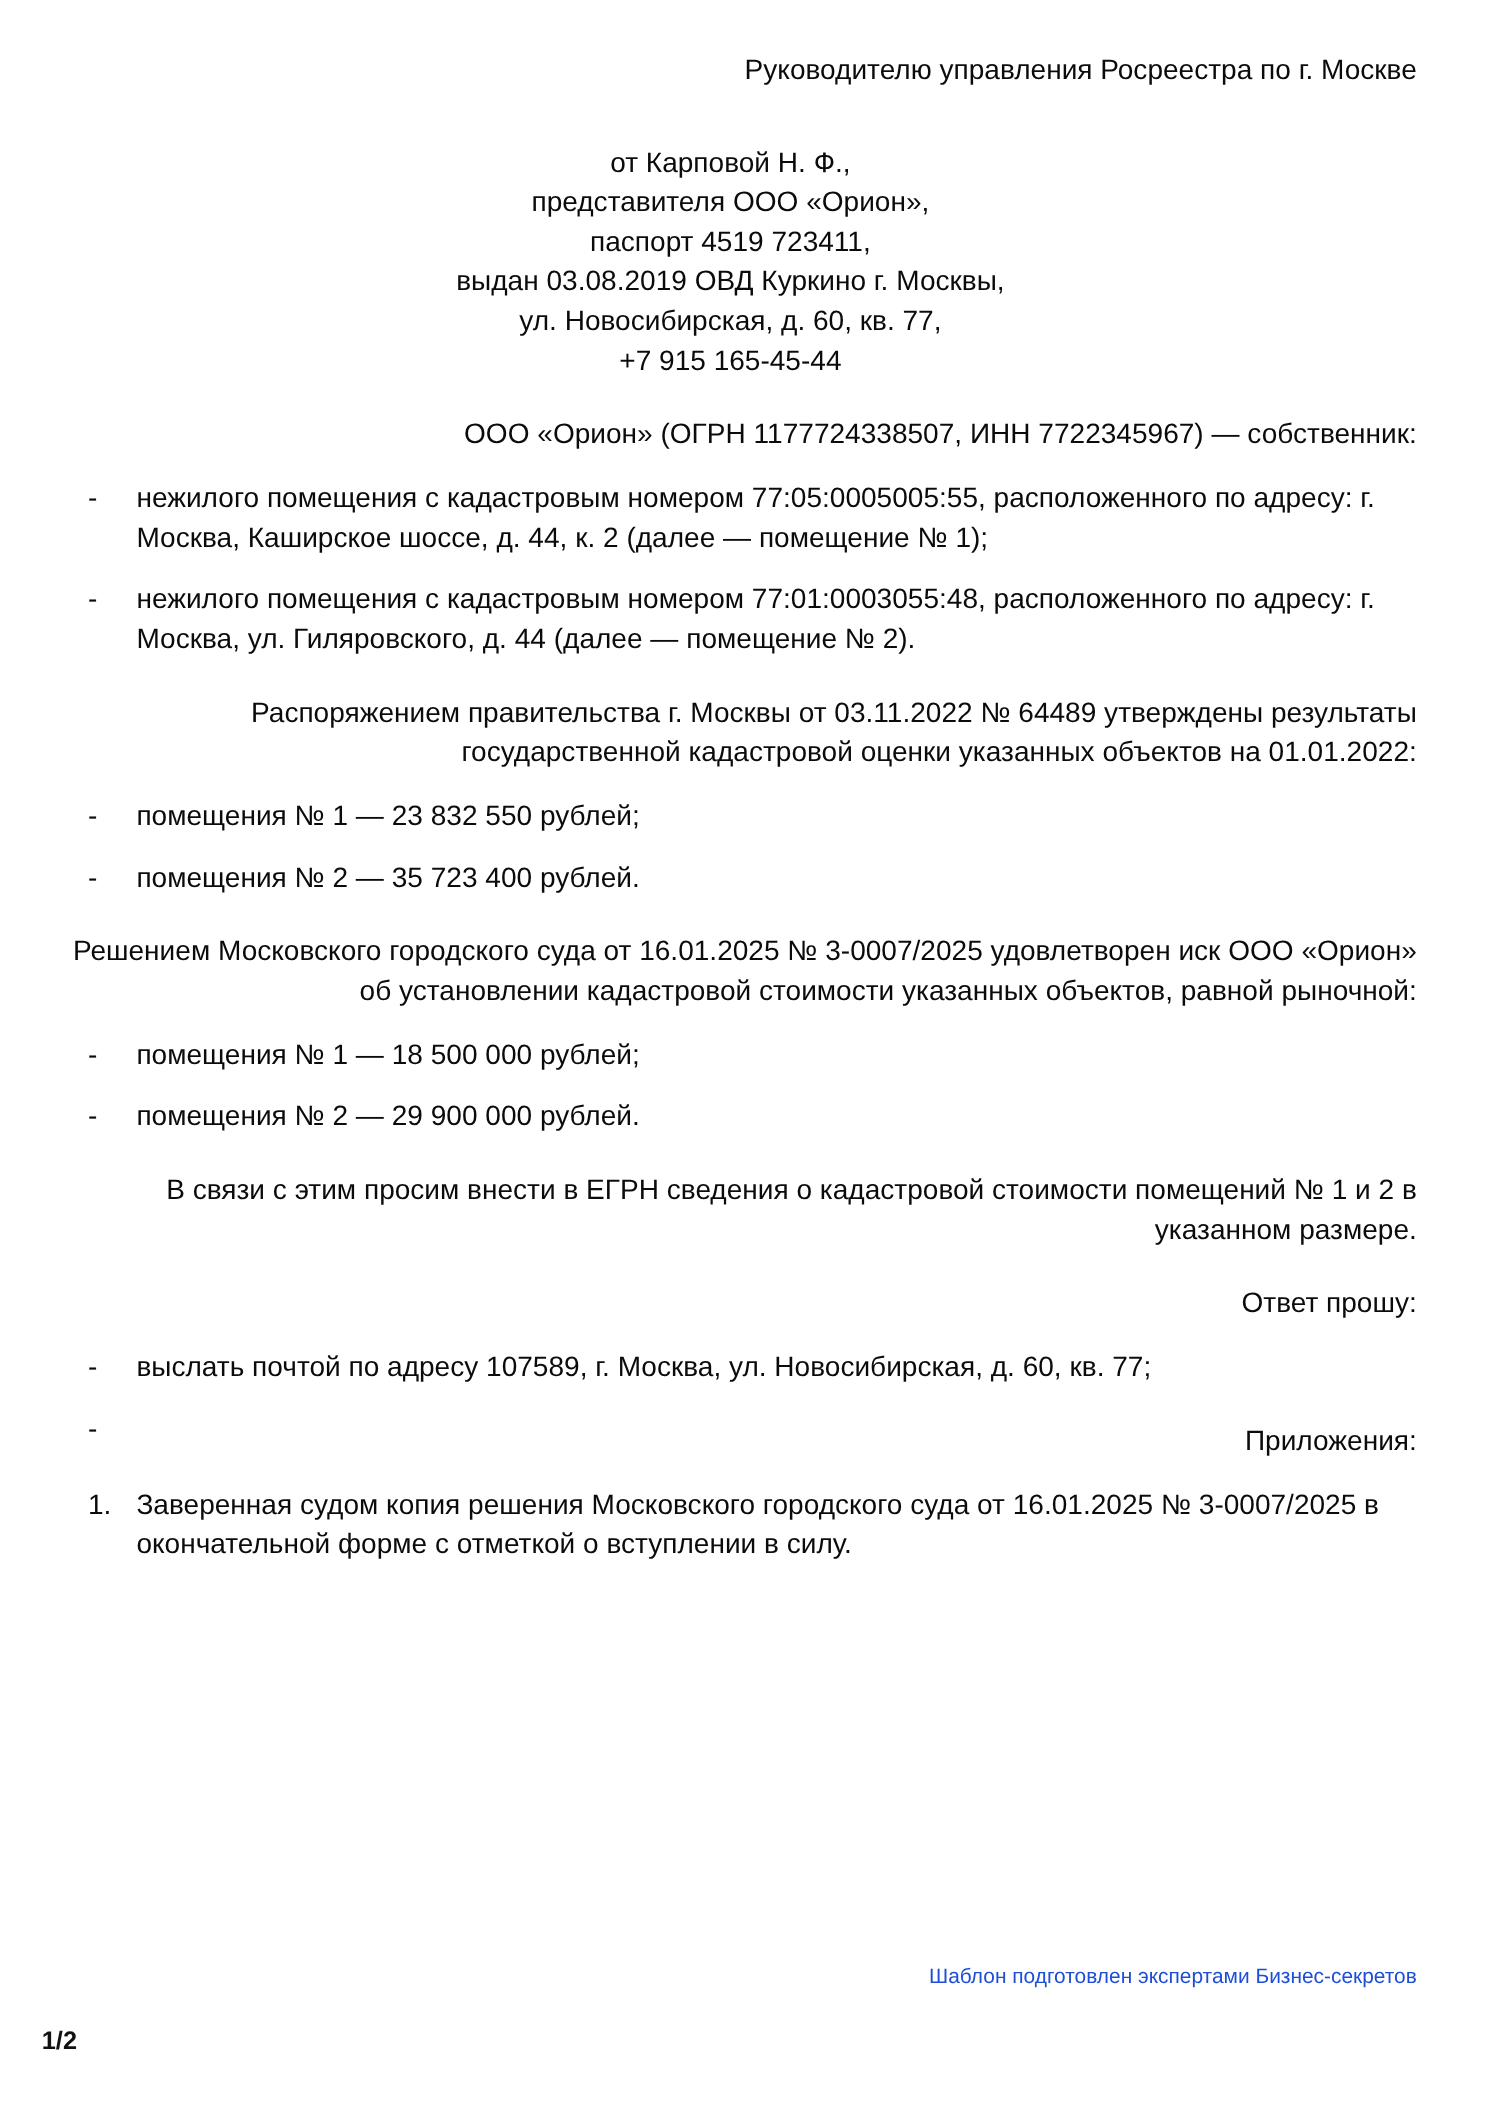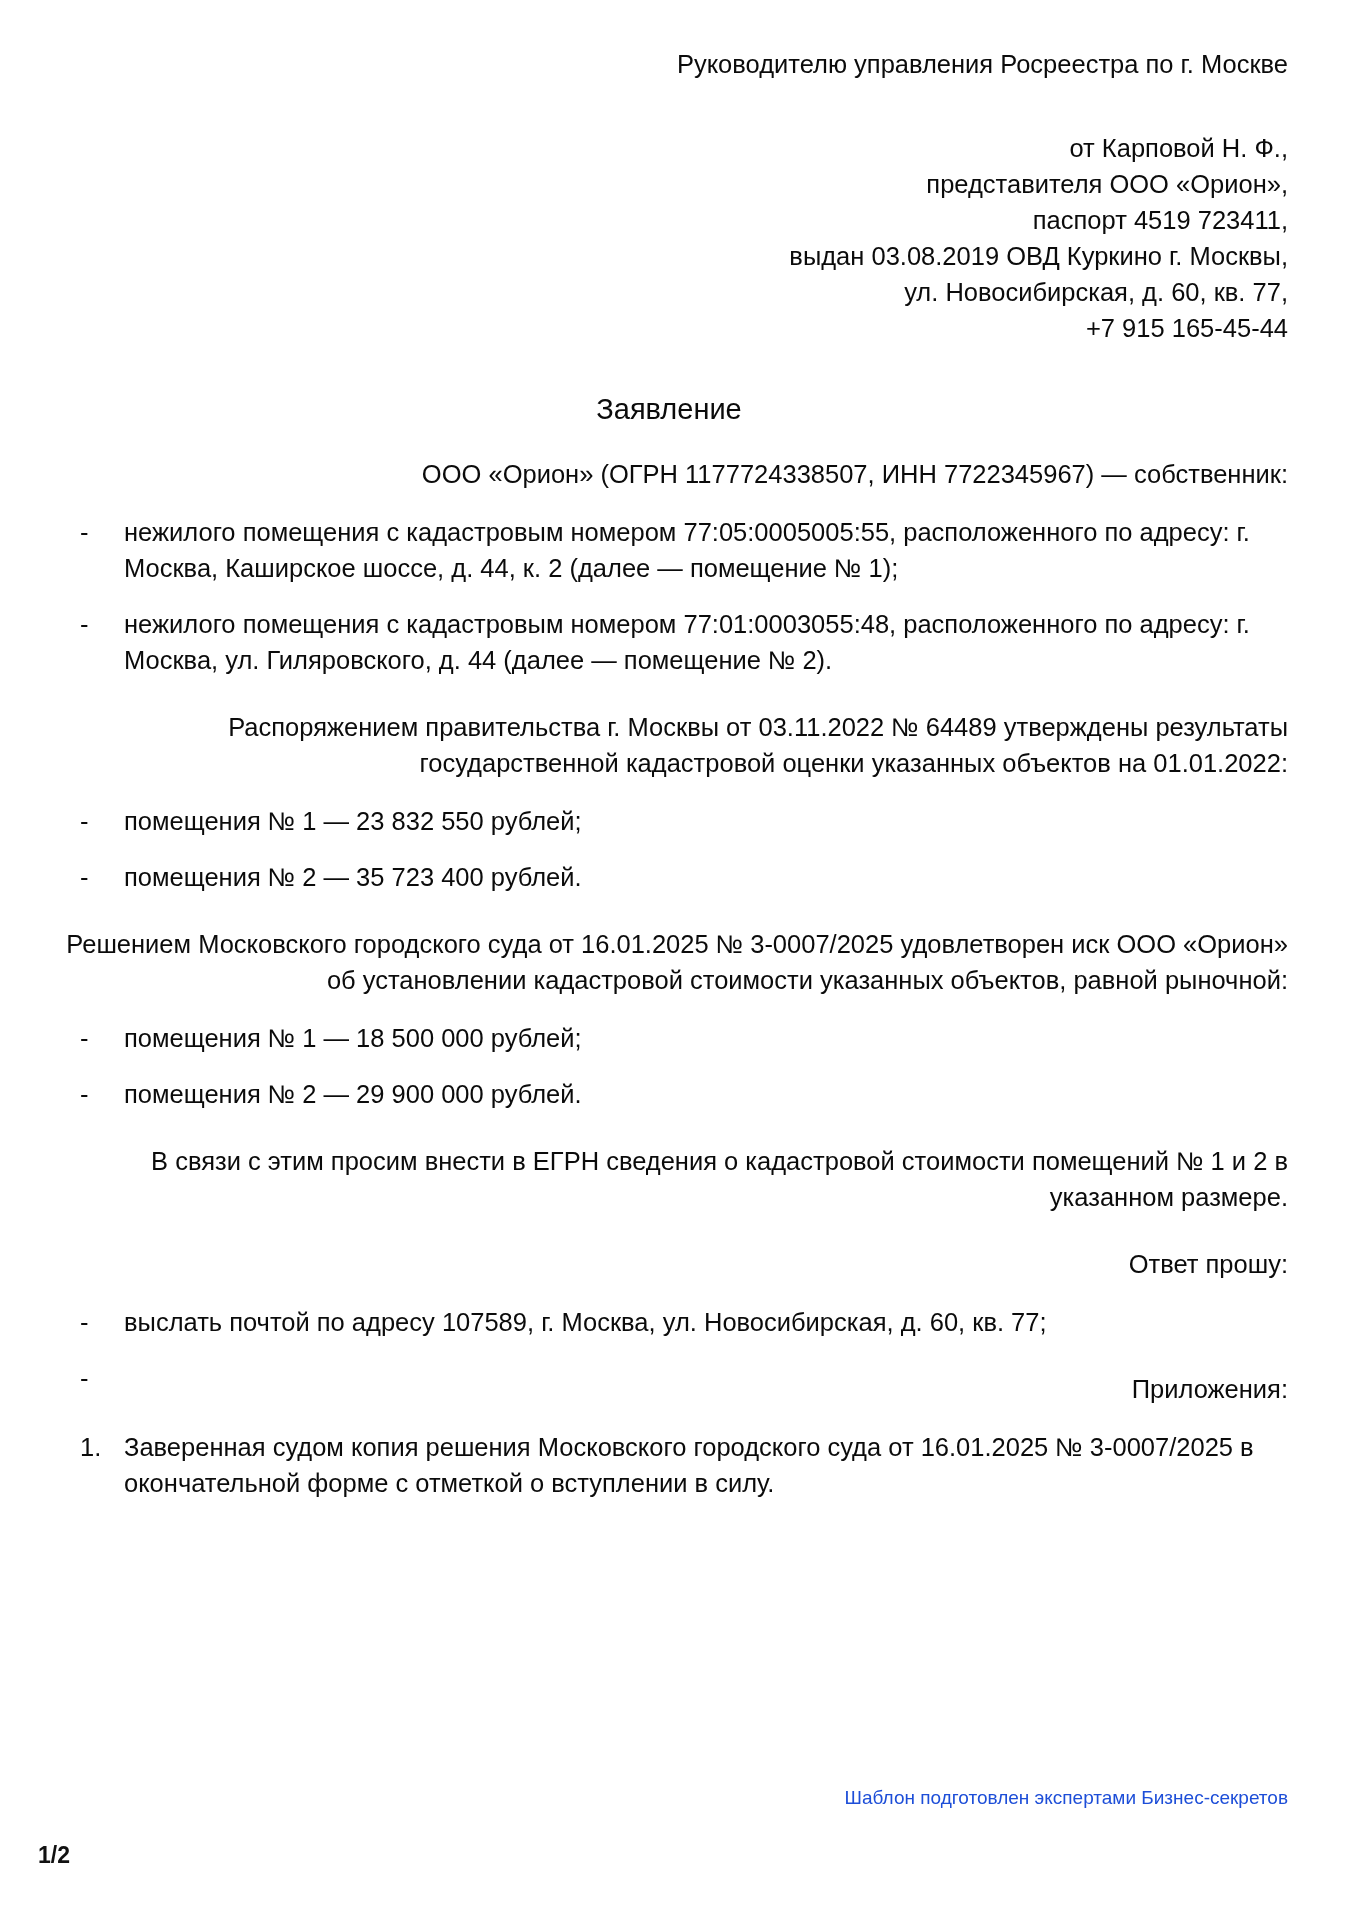--- a/index.html
+++ b/index.html
@@ -29,21 +29,21 @@
 
   
   .addressee {
     text-align: right;
     font-size: 25.5px;
     line-height: 1.0;
     margin: 8px 0 0 0;
     letter-spacing: 0.0px;
   }
   .from-block {
-    text-align: right;
+    text-align: center;
     font-size: 25.5px;
     line-height: 36px;
     margin: 52px 0 0 0;
   }
   .from-block .ln {
     display: block;
     white-space: nowrap;
   }
 
   
@@ -137,21 +137,20 @@
 
     <div class="from-block">
       <span class="ln">от Карповой Н. Ф.,</span>
       <span class="ln">представителя ООО «Орион»,</span>
       <span class="ln">паспорт 4519 723411,</span>
       <span class="ln">выдан 03.08.2019 ОВД Куркино г. Москвы,</span>
       <span class="ln">ул. Новосибирская, д. 60, кв. 77,</span>
       <span class="ln">+7 915 165-45-44</span>
     </div>
 
-    <h1 class="doc-title">Заявление</h1>
 
     <p class="para">ООО «Орион» (ОГРН 1177724338507, ИНН 7722345967) — собственник:</p>
 
     <ul class="dash-list">
       <li>
         <span class="marker">-</span>
         <span>нежилого помещения с кадастровым номером 77:05:0005005:55, расположенного по адресу: г. Москва, Каширское шоссе, д. 44, к. 2 (далее — помещение № 1);</span>
       </li>
       <li>
         <span class="marker">-</span>

